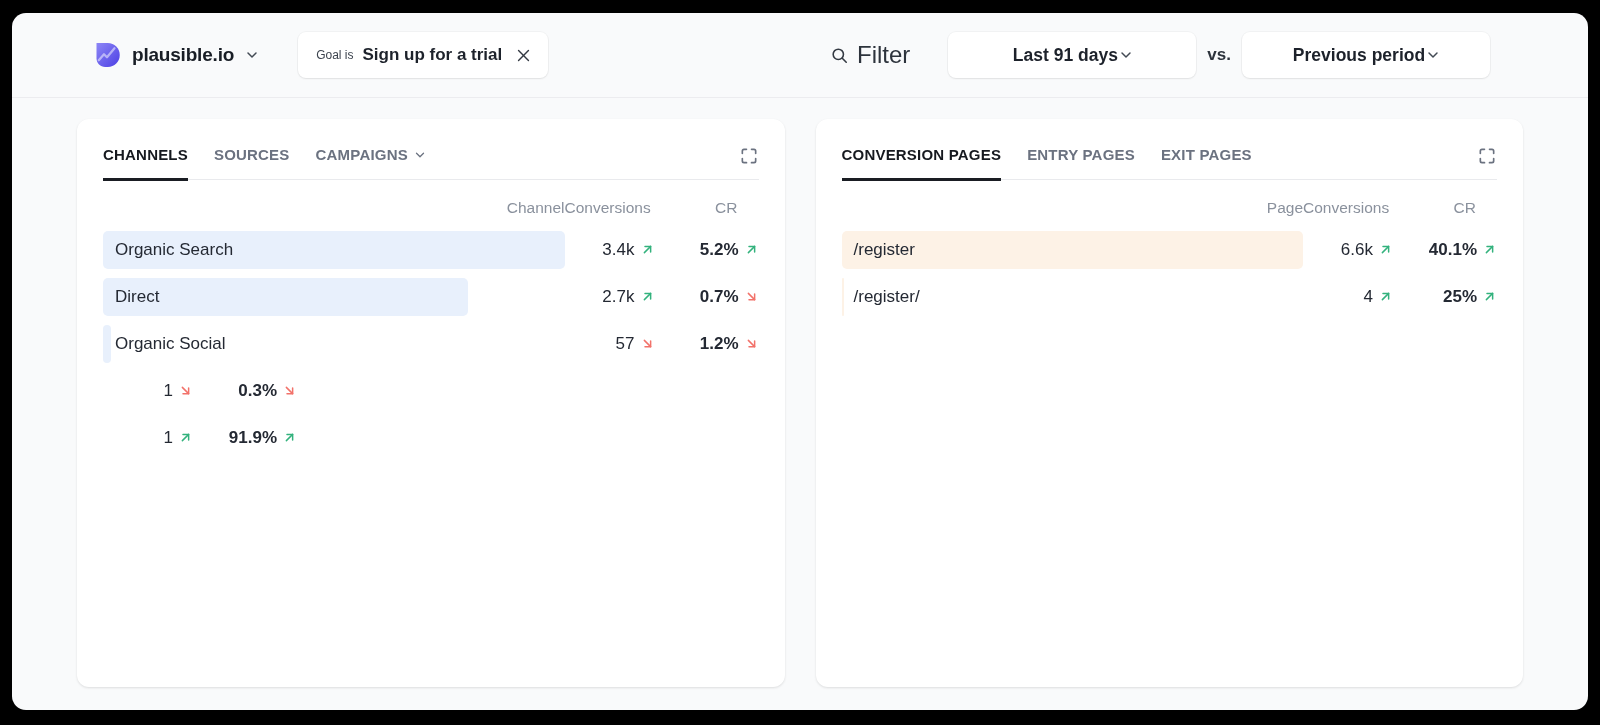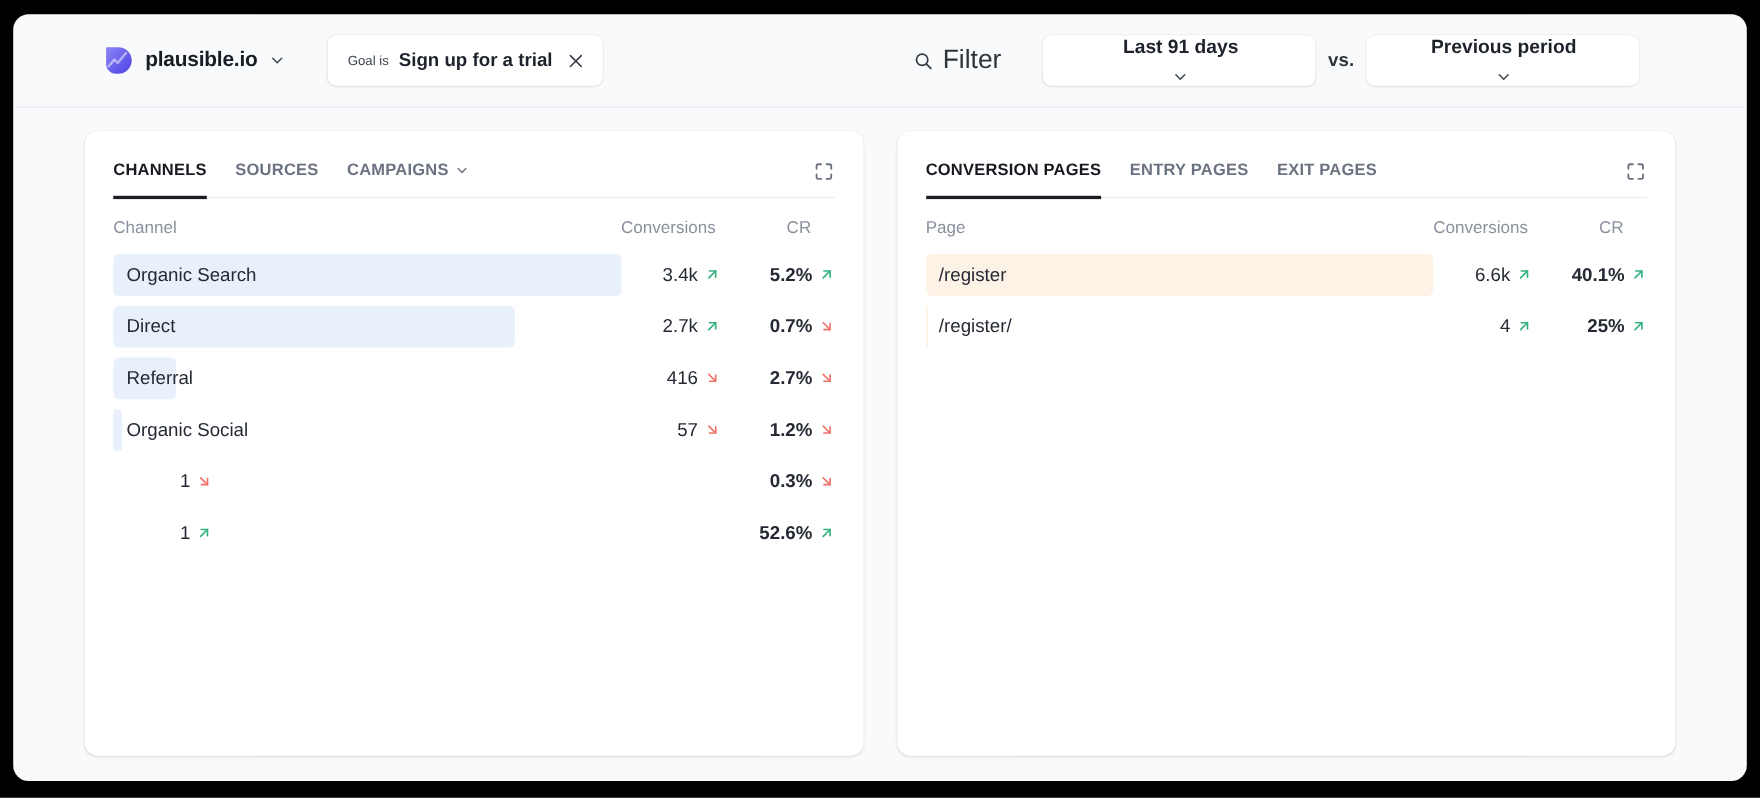--- a/index.html
+++ b/index.html
@@ -25,48 +25,48 @@
   .chip-close  { width:17px; height:17px; stroke:#343a43; stroke-width:2; fill:none;
                  stroke-linecap:round; margin-left:4px; cursor:pointer; }
 
   .spacer { flex:1; }
 
   .filter-btn { display:flex; align-items:center; gap:8px; cursor:pointer; margin-right:38px; }
   .filter-btn svg { width:19px; height:19px; stroke:#343a43; stroke-width:2; fill:none; stroke-linecap:round; }
   .filter-label { font-size:24px; color:#2d333c; }
 
   .select-box { height:46px; width:248px; background:#fff; border-radius:8px;
-                display:flex; align-items:center; justify-content:space-between;
+                display:flex; align-items:center; justify-content:center;
                 padding:0 16px 0 18px; cursor:pointer;
-                box-shadow:0 1px 2px rgba(0,0,0,.07), 0 0 0 1px rgba(0,0,0,.03);flex-direction:column; }
+                box-shadow:0 1px 2px rgba(0,0,0,.07), 0 0 0 1px rgba(0,0,0,.03); }
   .select-label { font-size:17.5px; font-weight:600; color:#1d222b; }
   .vs { font-size:17px; font-weight:600; color:#2d333c; margin:0 11px; }
 
   
   .main { display:flex; gap:31px; padding:21px 65px 0; }
   .card { flex:1; height:568px; background:#fff; border-radius:12px; padding:0 26px;
           box-shadow:0 1px 3px rgba(0,0,0,.07), 0 1px 2px rgba(0,0,0,.05); }
 
   .tabs-row { display:flex; align-items:center; padding-top:27px; border-bottom:1px solid #e9eaed; }
   .tab { display:flex; align-items:center; gap:5px; font-size:15px; font-weight:600; color:#6b7280;
          letter-spacing:.2px; padding-bottom:15px; margin:0 13px -2px; border-bottom:3px solid transparent;
          cursor:pointer; white-space:nowrap; }
   .tab:first-child { margin-left:0; }
   .tab.active { color:#16191f; font-weight:700; border-bottom-color:#1a1d23; }
   .tab .chev { width:14px; height:14px; stroke:#6b7280; }
   .expand-btn { margin-left:auto; margin-bottom:13px; cursor:pointer; line-height:0; }
   .expand-btn svg { width:20px; height:20px; stroke:#6b7280; stroke-width:2; fill:none;
                     stroke-linecap:round; stroke-linejoin:round; }
 
   .cols { display:flex; align-items:center; padding:19px 0 9px; color:#8a919d; font-size:15.5px; }
-  .col-name { flex:1; }
+  .col-name { flex:1;text-align:right; }
   .col-metric { width:90px; text-align:right; padding-right:21px; }
   .col-metric.cr { width:104px; }
 
-  .trow { display:flex; align-items:center; height:47px;justify-content:space-between; }
+  .trow { display:flex; align-items:center; height:47px; }
   .cell-name { flex:1; position:relative; height:38px; display:flex; align-items:center; }
   .bar { position:absolute; left:0; top:0; height:100%; border-radius:5px; min-width:2px; }
   .row-label { position:relative; padding-left:12px; font-size:17px; color:#242933; }
   .cell-metric { width:90px; display:flex; justify-content:flex-end; align-items:center; gap:5px; }
   .cell-metric.cr { width:104px;font-weight:bold; }
   .num { font-size:17px; color:#242933;margin-left:36px; }
   .trend { line-height:0; }
   .trend svg { width:15px; height:15px; stroke-width:2.4; fill:none;
                stroke-linecap:round; stroke-linejoin:round; }
   .trend-up svg { stroke:#33b27d; }
@@ -198,40 +198,20 @@
             <div class="cell-metric cr">
               <span class="num">0.7%</span>
               <span class="trend trend-down"><svg viewBox="0 0 24 24">
                   <line x1="7" y1="7" x2="17" y2="17"></line>
                   <polyline points="17 8 17 17 8 17"></polyline>
                 </svg></span>
             </div>
           </div>
           <div class="trow">
             <div class="cell-name">
-              <div class="bar" style="width: 12.3%; background: rgb(232, 240, 252);"></div>
-              <span class="row-label">Referral</span>
-            </div>
-            <div class="cell-metric">
-              <span class="num">416</span>
-              <span class="trend trend-down"><svg viewBox="0 0 24 24">
-                  <line x1="7" y1="7" x2="17" y2="17"></line>
-                  <polyline points="17 8 17 17 8 17"></polyline>
-                </svg></span>
-            </div>
-            <div class="cell-metric cr">
-              <span class="num">2.7%</span>
-              <span class="trend trend-down"><svg viewBox="0 0 24 24">
-                  <line x1="7" y1="7" x2="17" y2="17"></line>
-                  <polyline points="17 8 17 17 8 17"></polyline>
-                </svg></span>
-            </div>
-          </div>
-          <div class="trow">
-            <div class="cell-name">
               <div class="bar" style="width: 1.7%; background: rgb(232, 240, 252);"></div>
               <span class="row-label">Organic Social</span>
             </div>
             <div class="cell-metric">
               <span class="num">57</span>
               <span class="trend trend-down"><svg viewBox="0 0 24 24">
                   <line x1="7" y1="7" x2="17" y2="17"></line>
                   <polyline points="17 8 17 17 8 17"></polyline>
                 </svg></span>
             </div>
@@ -261,21 +241,21 @@
           </div>
           <div class="trow">
             <div class="cell-metric">
               <span class="num">1</span>
               <span class="trend trend-up"><svg viewBox="0 0 24 24">
                   <line x1="7" y1="17" x2="17" y2="7"></line>
                   <polyline points="8 7 17 7 17 16"></polyline>
                 </svg></span>
             </div>
             <div class="cell-metric cr">
-              <span class="num">52.6%</span>
+              <span class="num">91.9%</span>
               <span class="trend trend-up"><svg viewBox="0 0 24 24">
                   <line x1="7" y1="17" x2="17" y2="7"></line>
                   <polyline points="8 7 17 7 17 16"></polyline>
                 </svg></span>
             </div>
           </div>
         </div>
     </div>
 
     <div class="card">

